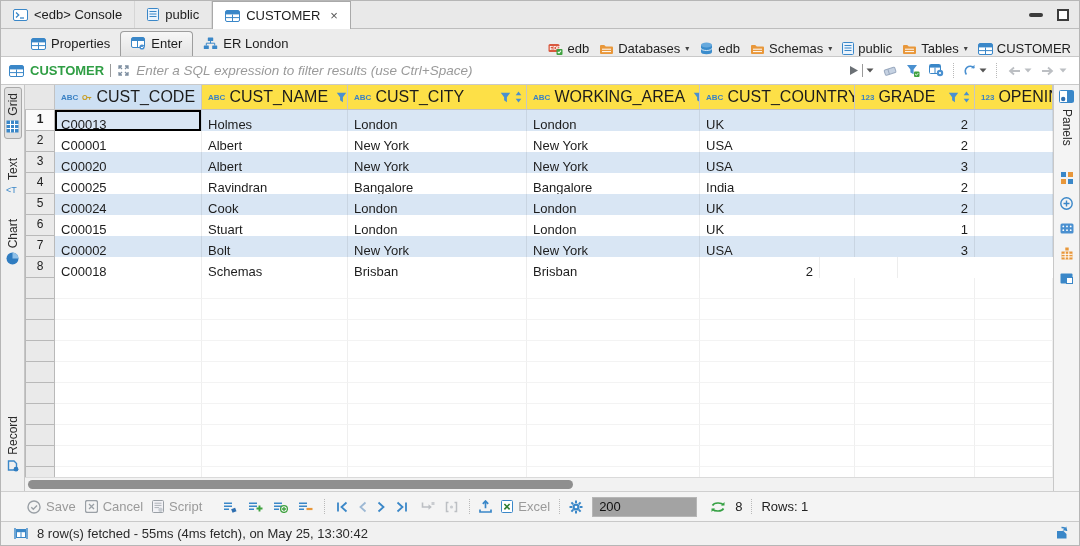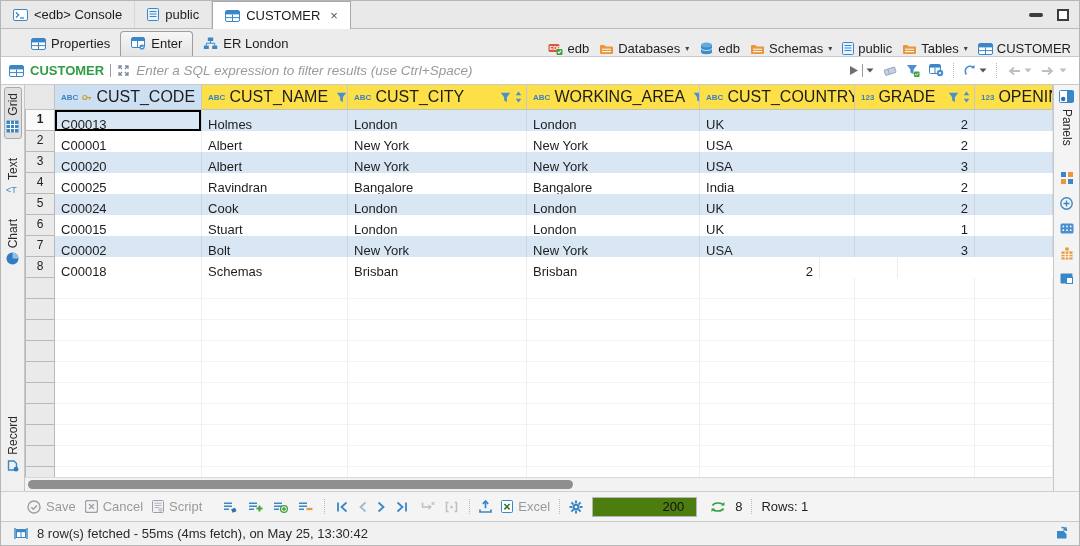--- a/index.html
+++ b/index.html
@@ -69,21 +69,21 @@
   .hthumb { position:absolute; top:2px; left:3px; width:545px; height:9px; background:#8f8f8f; border-radius:5px; }
 
   .rrail { width:27px; background:#f4f4f4; border-left:1px solid #c8c8c8; display:flex; flex-direction:column; align-items:center; padding-top:5px; }
   .vlabel-down { writing-mode:vertical-rl; font-size:12px; color:#2b2b2b; margin-top:6px; }
   .rrail-icons { margin-top:26px; display:flex; flex-direction:column; gap:13px; align-items:center; }
 
   
   .btoolbar { height:30px; background:#f4f4f4; border-top:1px solid #cfcfcf; display:flex; align-items:center; gap:9px; padding:0 10px 0 26px; }
   .tbtn { display:flex; align-items:center; gap:5px; color:#9a9a9a; font-size:13px; }
   .navgrp { display:flex; align-items:center; gap:10px; margin:0 2px; }
-  .fetchinput { width:105px; height:20px; border:1px solid #b6b6b6; background:#4d7c0f; font-family:"Liberation Sans",sans-serif; font-size:13px; padding:0 12px; color:#111;text-align:right; }
+  .fetchinput { width:105px; height:20px; border:1px solid #b6b6b6; background:#a3a3a3; font-family:"Liberation Sans",sans-serif; font-size:13px; padding:0 6px; color:#111; }
   .rowslabel { color:#222; font-size:13px; }
   .cnt { color:#222; font-size:13px; }
 
   
   .statusbar { height:24px; background:#f1f1f1; border-top:1px solid #c9c9c9; display:flex; align-items:center; gap:8px; padding:0 12px; position:relative; }
   .statusbar .msg { color:#2b2b2b; font-size:13px; }
   .sb-right { position:absolute; right:10px; top:4px; }
 
   .ic { display:inline-flex; align-items:center; justify-content:center; line-height:0; }
 </style>

